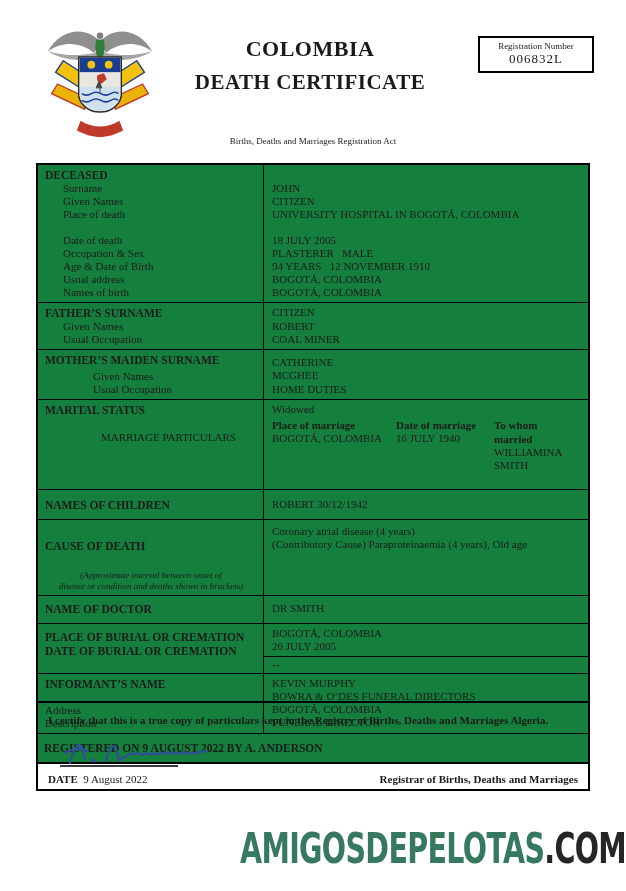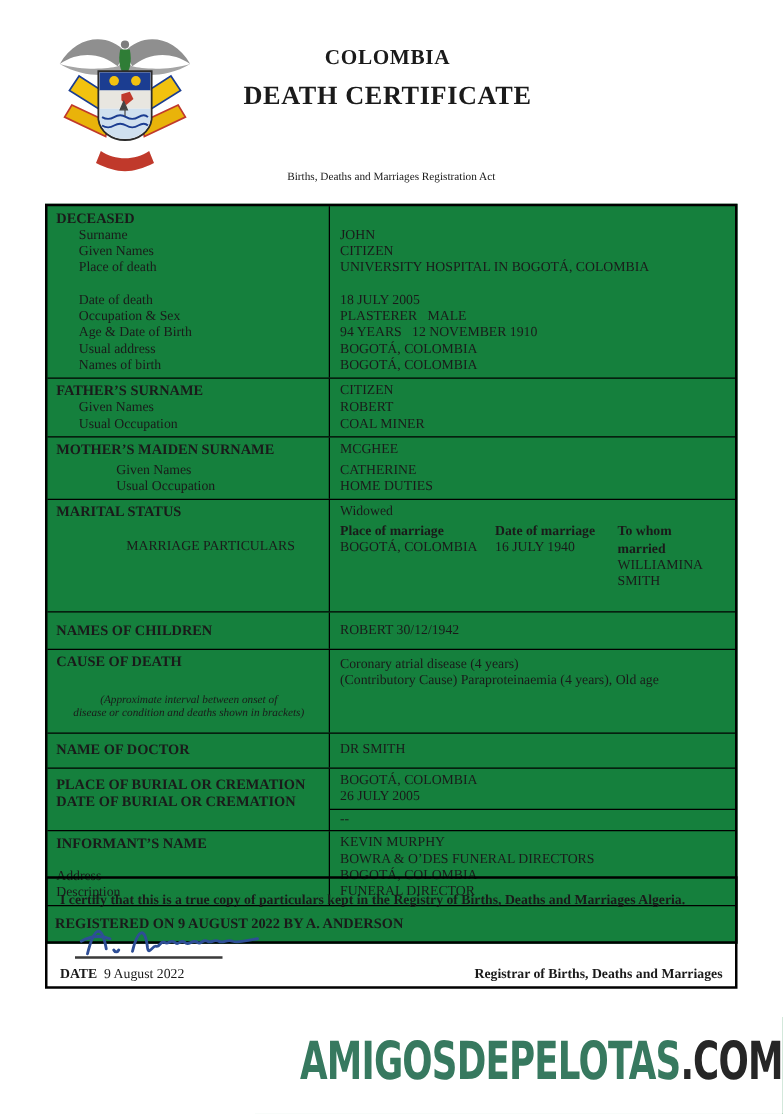--- a/index.html
+++ b/index.html
@@ -7,21 +7,21 @@
   body {
     width:626px; height:891px; position:relative;
     font-family:"Liberation Serif", serif; color:#1a1a1a;
     font-size:11px; overflow:hidden;
   }
   .page { position:absolute; inset:0; background:#fff; }
 
   
   .arms { position:absolute; left:42px; top:24px; width:116px; height:120px; }
   .titles { position:absolute; left:140px; top:36px; width:340px; text-align:center; }
-  .country { font-size:17px; font-weight:bold; letter-spacing:.5px; }
+  .country { font-size:22px; font-weight:bold; letter-spacing:.5px; }
   .cert-title { font-size:21px; font-weight:bold; margin-top:8px; letter-spacing:.5px;text-align:center; }
   .regbox {
     position:absolute; left:478px; top:36px; width:116px; height:37px;
     border:2px solid #000; text-align:center; padding-top:3px;
   }
   .regbox .reg-label { font-size:9px; }
   .regbox .reg-num { font-size:13px; letter-spacing:1px; }
   .act-line { position:absolute; left:0; top:136px; width:626px; text-align:center; font-size:9px; }
 
   
@@ -110,20 +110,24 @@
     <path d="M56 66 l3 -7 l3 7 z M60 66 v5" fill="#444" stroke="#444" stroke-width="1"></path>
 
     <path d="M40 100 C52 108 68 108 80 100 L84 110 C66 119 54 119 36 110 Z" fill="#c0392b"></path>
   </svg>
 
   <div class="titles">
     <div class="country">COLOMBIA</div>
     <div class="cert-title">DEATH CERTIFICATE</div>
   </div>
 
+  <div class="regbox">
+    <div class="reg-label">Registration Number</div>
+    <div class="reg-num">006832L</div>
+  </div>
 
   <div class="act-line">Births, Deaths and Marriages Registration Act</div>
 
   <div class="cert-table">
 
     <div class="trow" style="min-height:130px;">
       <div class="lcell">
         <div class="sec-h">DECEASED</div>
         <span class="flabel">Surname</span>
         <span class="flabel">Given Names</span>
@@ -160,22 +164,22 @@
       </div>
     </div>
 
     <div class="trow" style="min-height:43px;">
       <div class="lcell">
         <div class="sec-h">MOTHER’S MAIDEN SURNAME</div>
         <span class="flabel ind2 mt3">Given Names</span>
         <span class="flabel ind2">Usual Occupation</span>
       </div>
       <div class="rcell">
+        <div class="line mt3">CATHERINE</div>
         <div class="line" style="min-height:14px;">MCGHEE</div>
-        <div class="line mt3">CATHERINE</div>
         <div class="line">HOME DUTIES</div>
       </div>
     </div>
 
     <div class="trow" style="min-height:46px;">
       <div class="lcell">
         <div class="sec-h">MARITAL STATUS</div>
         <div class="particulars">MARRIAGE PARTICULARS</div>
       </div>
       <div class="rcell">
@@ -202,21 +206,21 @@
       <div class="lcell">
         <div class="sec-h">NAMES OF CHILDREN</div>
       </div>
       <div class="rcell">
         <div class="line">ROBERT 30/12/1942</div>
       </div>
     </div>
 
     <div class="trow row-cause">
       <div class="lcell">
-        <div class="sec-h" style="margin-top:0;">CAUSE OF DEATH</div>
+        <div class="sec-h" style="margin-top:16px;">CAUSE OF DEATH</div>
         <div class="note">
           <div>(Approximate interval between onset of</div>
           <div>disease or condition and deaths shown in brackets)</div>
         </div>
       </div>
       <div class="rcell">
         <div class="line" style="margin-top:2px;">Coronary atrial disease (4 years)</div>
         <div class="line">(Contributory Cause) Paraproteinaemia (4 years), Old age</div>
       </div>
     </div>

